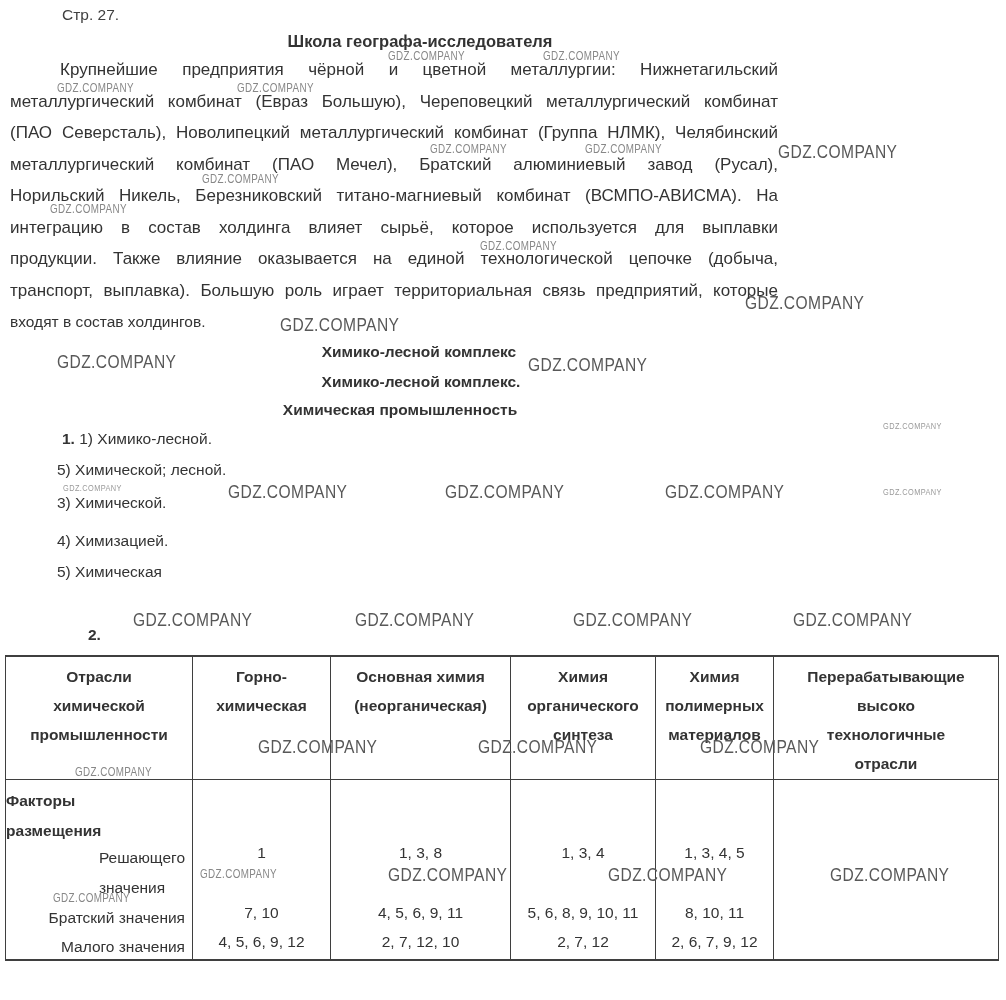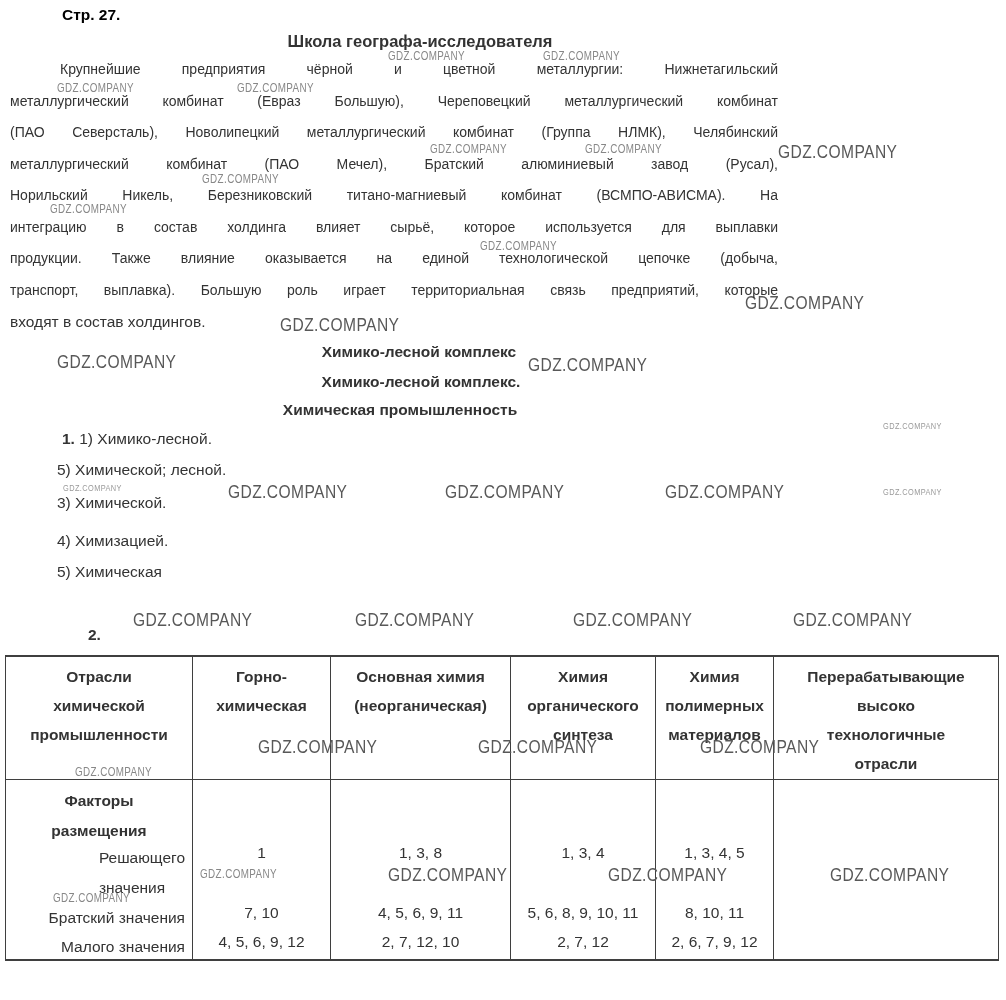--- a/index.html
+++ b/index.html
@@ -1,43 +1,43 @@
 <!DOCTYPE html>
 <html><head>
 <meta charset="utf-8">
 <style>
   html,body{margin:0;padding:0;background:#fff;}
   .page{position:relative;width:1006px;height:1000px;background:#ffffff;overflow:hidden;
         font-family:"Liberation Sans","DejaVu Sans",sans-serif;color:#333333;}
   .t{position:absolute;font-size:15.5px;line-height:17px;white-space:nowrap;}
   .b{font-weight:bold;}
   .ctr{transform:translateX(-50%);}
-  .pageLabel{color:#000000;font-weight:bold;}
+  .pageLabel{color:#404040;font-weight:normal;}
   
-  .jline{position:absolute;left:10px;width:768px;font-size:14px;line-height:17px;
+  .jline{position:absolute;left:10px;width:768px;font-size:17px;line-height:17px;
          text-align:justify;white-space:normal;}
   .jline::after{content:"";display:inline-block;width:100%;height:0;}
   .pline{position:absolute;left:10px;font-size:15.5px;line-height:17px;white-space:nowrap;}
   
   .wm{position:absolute;white-space:nowrap;transform:scaleX(0.82);transform-origin:0 0;
       letter-spacing:.5px;line-height:1;pointer-events:none;}
   .wm-lg{font-size:19px;color:#585858;}
   .wm-sm{font-size:12px;color:#878787;}
   .wm-xs{font-size:9px;color:#9a9a9a;}
   
   .tbl{position:absolute;left:5px;top:655px;width:994px;height:306px;box-sizing:border-box;
        border:1px solid #3f3f3f;border-top-width:2px;border-bottom-width:2px;
        display:grid;grid-template-columns:187px 138px 180px 145px 118px 1fr;
        grid-template-rows:123px 1fr;}
   .th{border-right:1px solid #3f3f3f;border-bottom:1px solid #3f3f3f;
       text-align:center;font-weight:bold;font-size:15.5px;line-height:29px;
       padding-top:5px;white-space:pre-line;box-sizing:border-box;}
   .td{border-right:1px solid #3f3f3f;position:relative;box-sizing:border-box;font-size:15.5px;}
   .last{border-right:none;}
-  .grouplbl{position:absolute;top:6px;left:0;right:0;text-align:center;font-weight:bold;
+  .grouplbl{position:absolute;top:6px;left:0;right:0;font-weight:bold;
             white-space:pre-line;line-height:30px;}
   .rowlbl{position:absolute;right:7px;text-align:left;white-space:pre-line;line-height:30px;}
   .val{position:absolute;left:0;right:0;text-align:center;line-height:20px;}
   .r1{top:63px;}.r2{top:123px;}.r3{top:152px;}
 </style>
 </head>
 <body>
 
 <div class="page">
 

